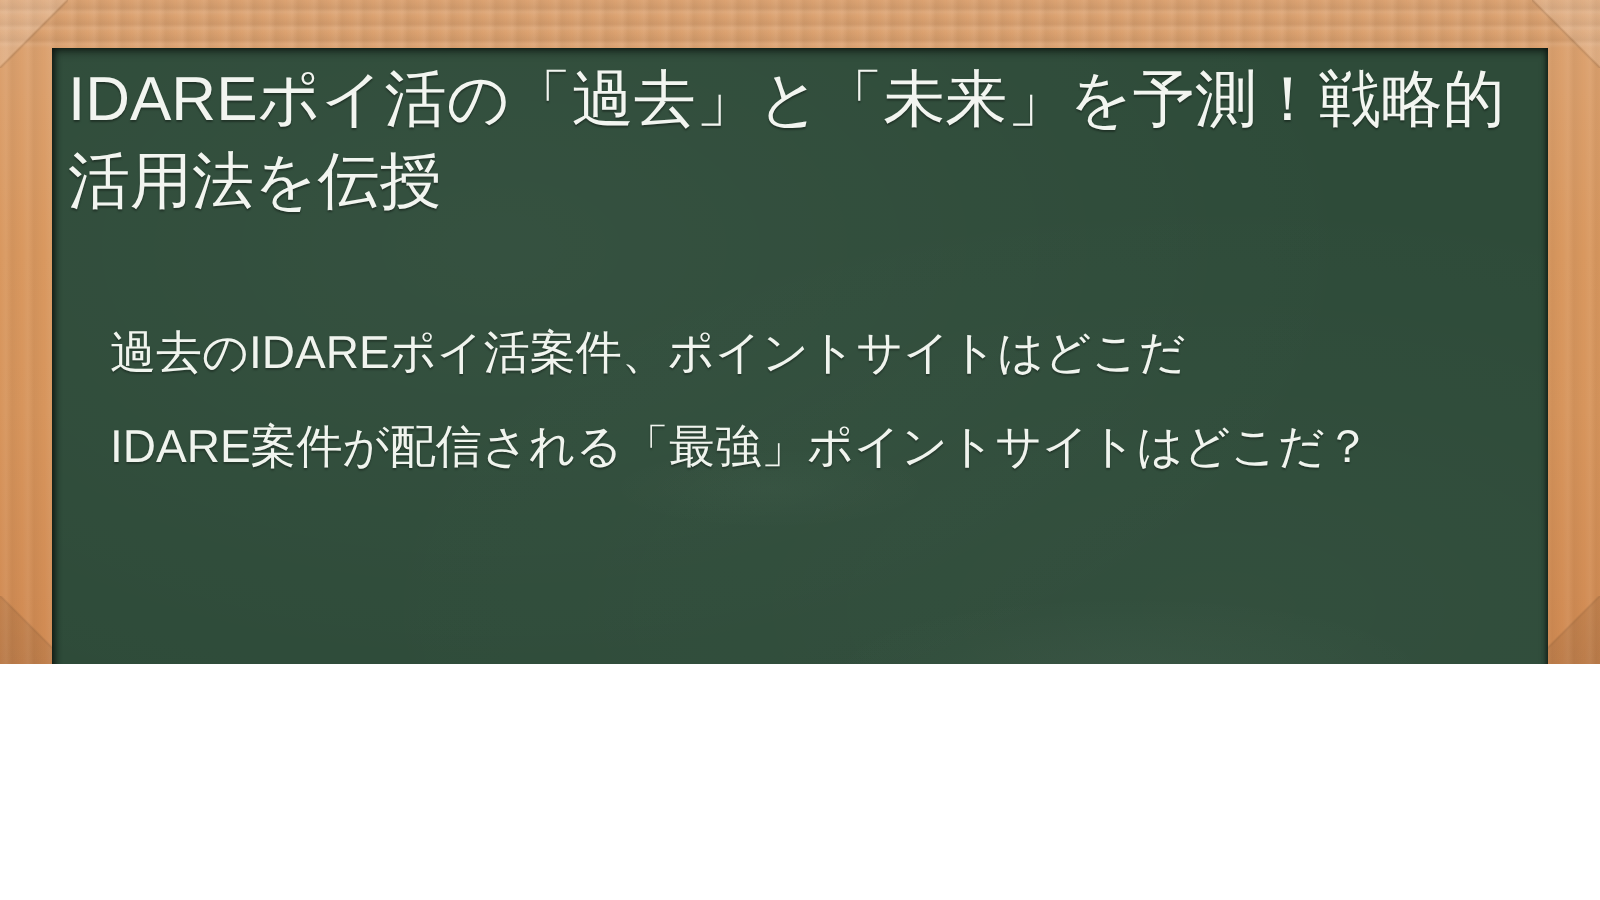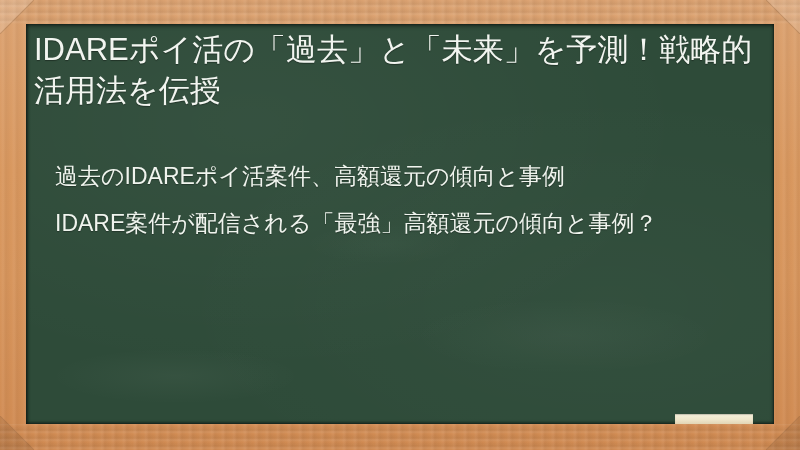--- a/index.html
+++ b/index.html
@@ -11,21 +11,21 @@
     width: 800px;
     height: 450px;
     overflow: hidden;
     font-family: "Liberation Sans", "DejaVu Sans", sans-serif;
   }
 
   
   .board-frame {
     position: relative;
     width: 800px;
-    height: 450px;
+    height: 332px;
     box-sizing: border-box;
     background:
       
       repeating-linear-gradient(
         90deg,
         rgba(255,255,255,0.00) 0px,
         rgba(255,255,255,0.05) 3px,
         rgba(0,0,0,0.035) 6px,
         rgba(255,255,255,0.00) 11px
       ),
@@ -153,20 +153,20 @@
   <div class="miter bl"></div>
   <div class="miter br"></div>
 
   <div class="chalkboard">
 
     <div class="chalk-dust"></div>
 
     <div class="title">IDAREポイ活の「過去」と「未来」を予測！戦略的活用法を伝授</div>
 
     <ul class="topic-list">
-      <li class="topic-item">過去のIDAREポイ活案件、高額還元の傾向と事例</li>
-      <li class="topic-item">IDARE案件が配信される「最強」高額還元の傾向と事例？</li>
+      <li class="topic-item">過去のIDAREポイ活案件、ポイントサイトはどこだ</li>
+      <li class="topic-item">IDARE案件が配信される「最強」ポイントサイトはどこだ？</li>
     </ul>
 
     <div class="chalk-stick"></div>
 
   </div>
 </div>
 
 </body></html>

